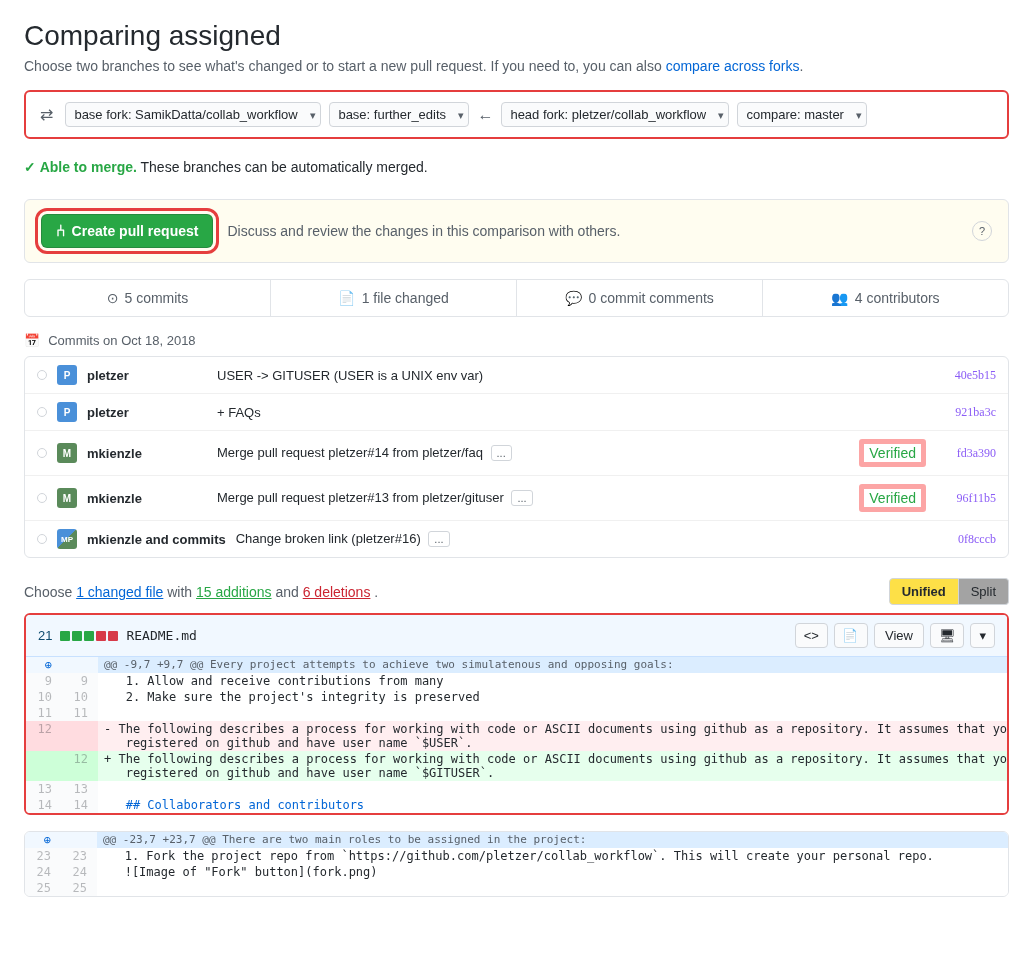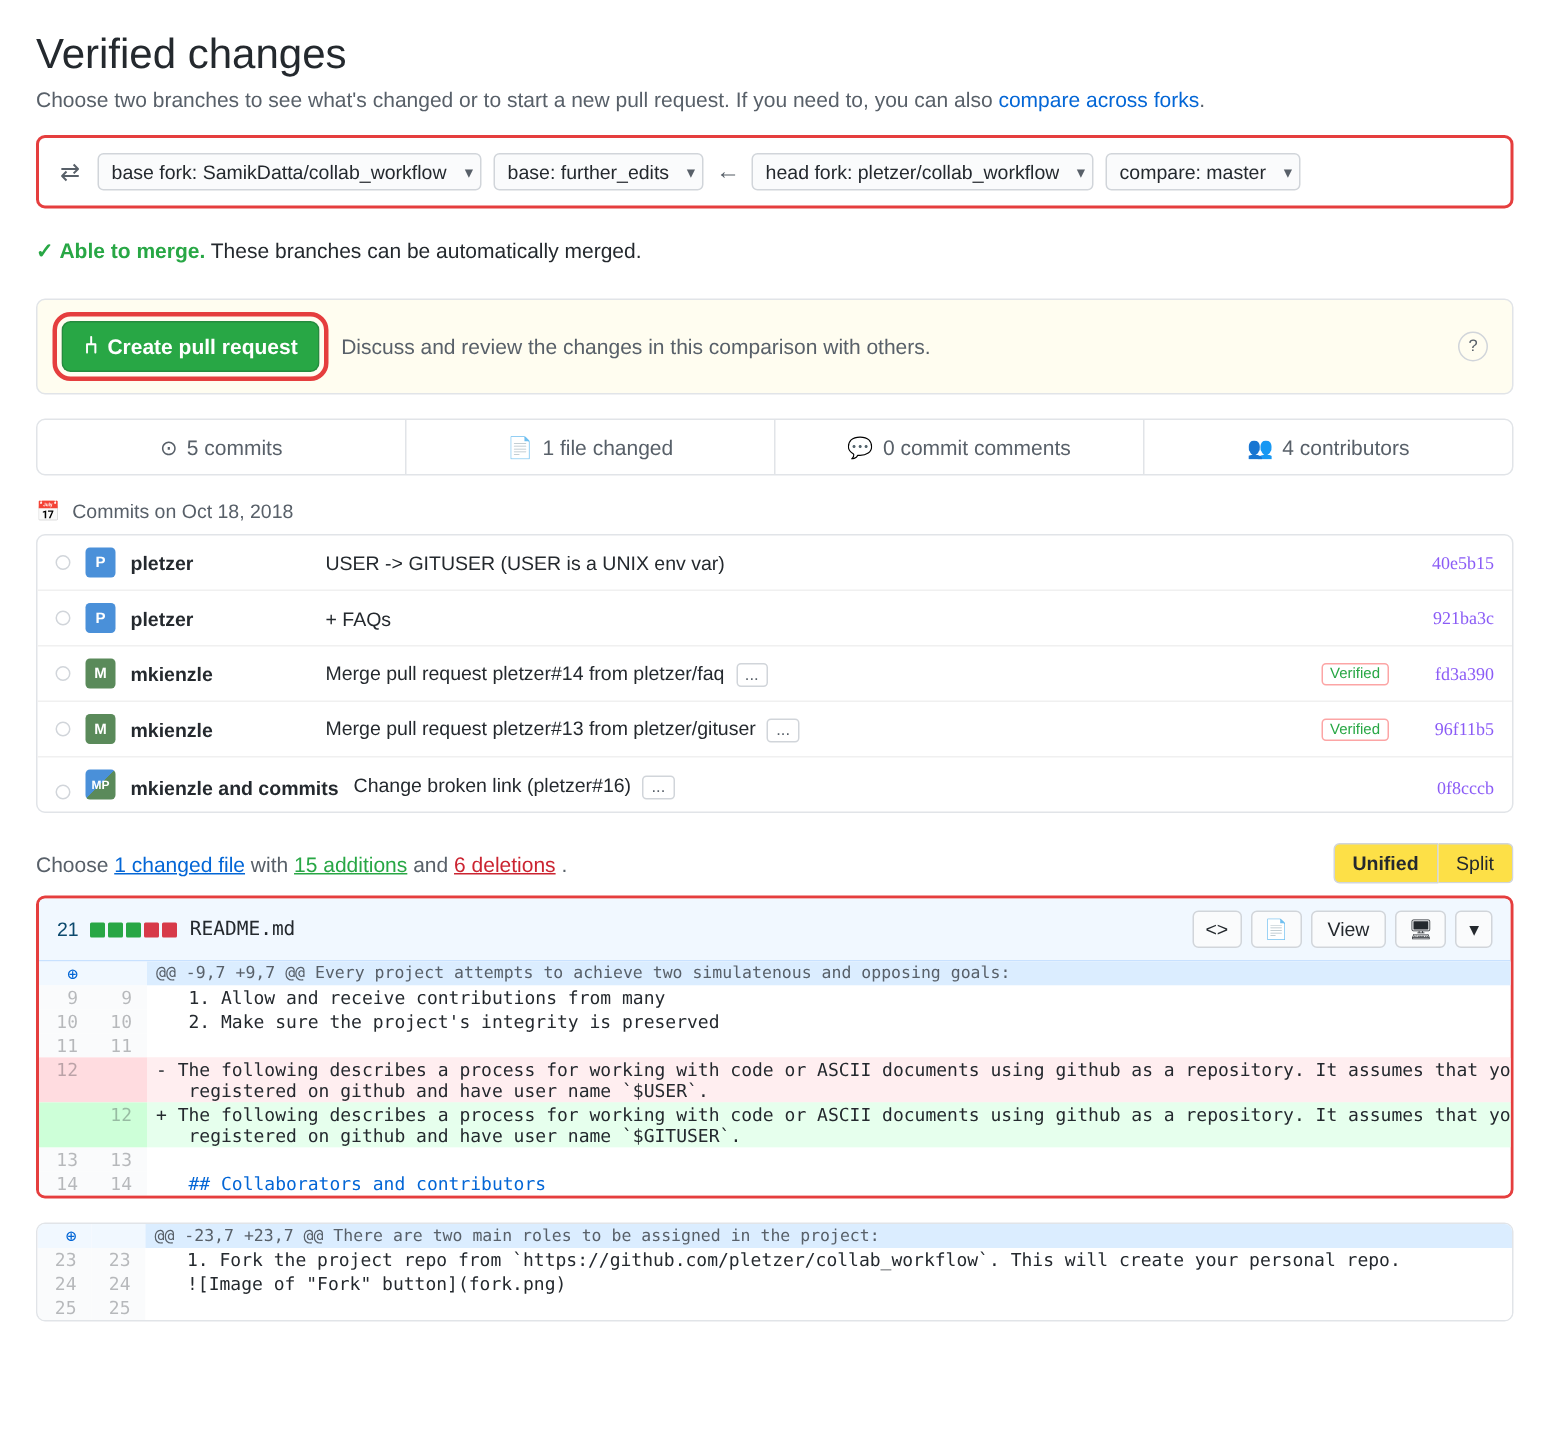--- a/index.html
+++ b/index.html
@@ -122,55 +122,55 @@
     }
 
     .commit-list { border: 1px solid #e1e4e8; border-radius: 6px; overflow: hidden; margin-bottom: 20px; }
     .commit-row {
       display: flex;
       align-items: center;
       padding: 8px 12px;
       border-bottom: 1px solid #f0f0f0;
       gap: 10px;
     }
-    .commit-row:last-child { border-bottom: none; align-items: flex-end; }
+    .commit-row:last-child { border-bottom: none; }
     .commit-dot { width: 10px; height: 10px; border-radius: 50%; border: 1px solid #d1d5da; background: #fff; flex-shrink: 0; }
     .commit-avatar {
       width: 20px; height: 20px; border-radius: 3px; flex-shrink: 0;
       background: #6c757d; display: flex; align-items: center; justify-content: center;
       font-size: 10px; color: #fff; font-weight: bold;
     }
     .commit-avatar.blue { background: #4a90d9; }
     .commit-avatar.green { background: #5a8a5a; }
     .commit-avatar.multi { background: linear-gradient(135deg, #4a90d9 50%, #5a8a5a 50%); }
     .commit-author { font-weight: 600; font-size: 13px; color: #24292e; min-width: 120px; }
     .commit-message { flex: 1; font-size: 13px; color: #24292e; }
     .commit-message .badge {
       display: inline-block; padding: 1px 5px; border: 1px solid #d1d5da;
       border-radius: 3px; font-size: 11px; color: #586069; margin-left: 4px; cursor: pointer;
     }
     .verified-badge {
-      background: #fff; border: 1px solid #fca5a5; color: #28a745;
-      border-radius: 3px; padding: 1px 5px; font-size: 10px; margin-left: auto;
+      background: #fff; border: 5px solid #fca5a5; color: #28a745;
+      border-radius: 3px; padding: 1px 5px; font-size: 14px; margin-left: auto;
     }
     .commit-hash { font-family: Liberation Serif, serif; font-size: 12px; color: #8b5cf6; min-width: 60px; text-align: right; }
 
     
     .diff-header-bar {
       display: flex;
       align-items: center;
       justify-content: space-between;
       margin-bottom: 8px;
     }
     .diff-header-bar .diff-text { font-size: 14px; color: #586069; }
     .diff-header-bar .diff-text a { color: #0366d6; }
     .view-toggle { display: flex; gap: 0; }
     .view-btn {
       border: 1px solid #d1d5da; padding: 5px 12px; font-size: 13px;
-      cursor: pointer; background: #fde047; color: #24292e;
+      cursor: pointer; background: #a3a3a3; color: #24292e;
     }
     .view-btn:first-child { border-radius: 4px 0 0 4px; }
     .view-btn:last-child { border-radius: 0 4px 4px 0; border-left: none; }
     .view-btn.active { background: #fde047; font-weight: 600; }
 
     
     .file-diff {
       border: 2px solid #e53e3e;
       border-radius: 6px;
       overflow: hidden;
@@ -215,21 +215,21 @@
     
     .file-diff2 {
       border: 1px solid #e1e4e8;
       border-radius: 6px;
       overflow: hidden;
     }
   </style>
 </head>
 <body>
 
-<h1 class="page-title">Verified changes</h1>
+<h1 class="page-title">Comparing assigned</h1>
 <p class="page-subtitle">
   <span>Choose two branches to see what's changed or to start a new pull request. If you need to, you can also</span>
   <a href="#">compare across forks</a><span>.</span>
 </p>
 
 <div class="fork-bar">
   <span class="refresh-icon">⇄</span>
   <div class="select-wrapper">
     <select>
       <option>base fork: SamikDatta/collab_workflow</option>

